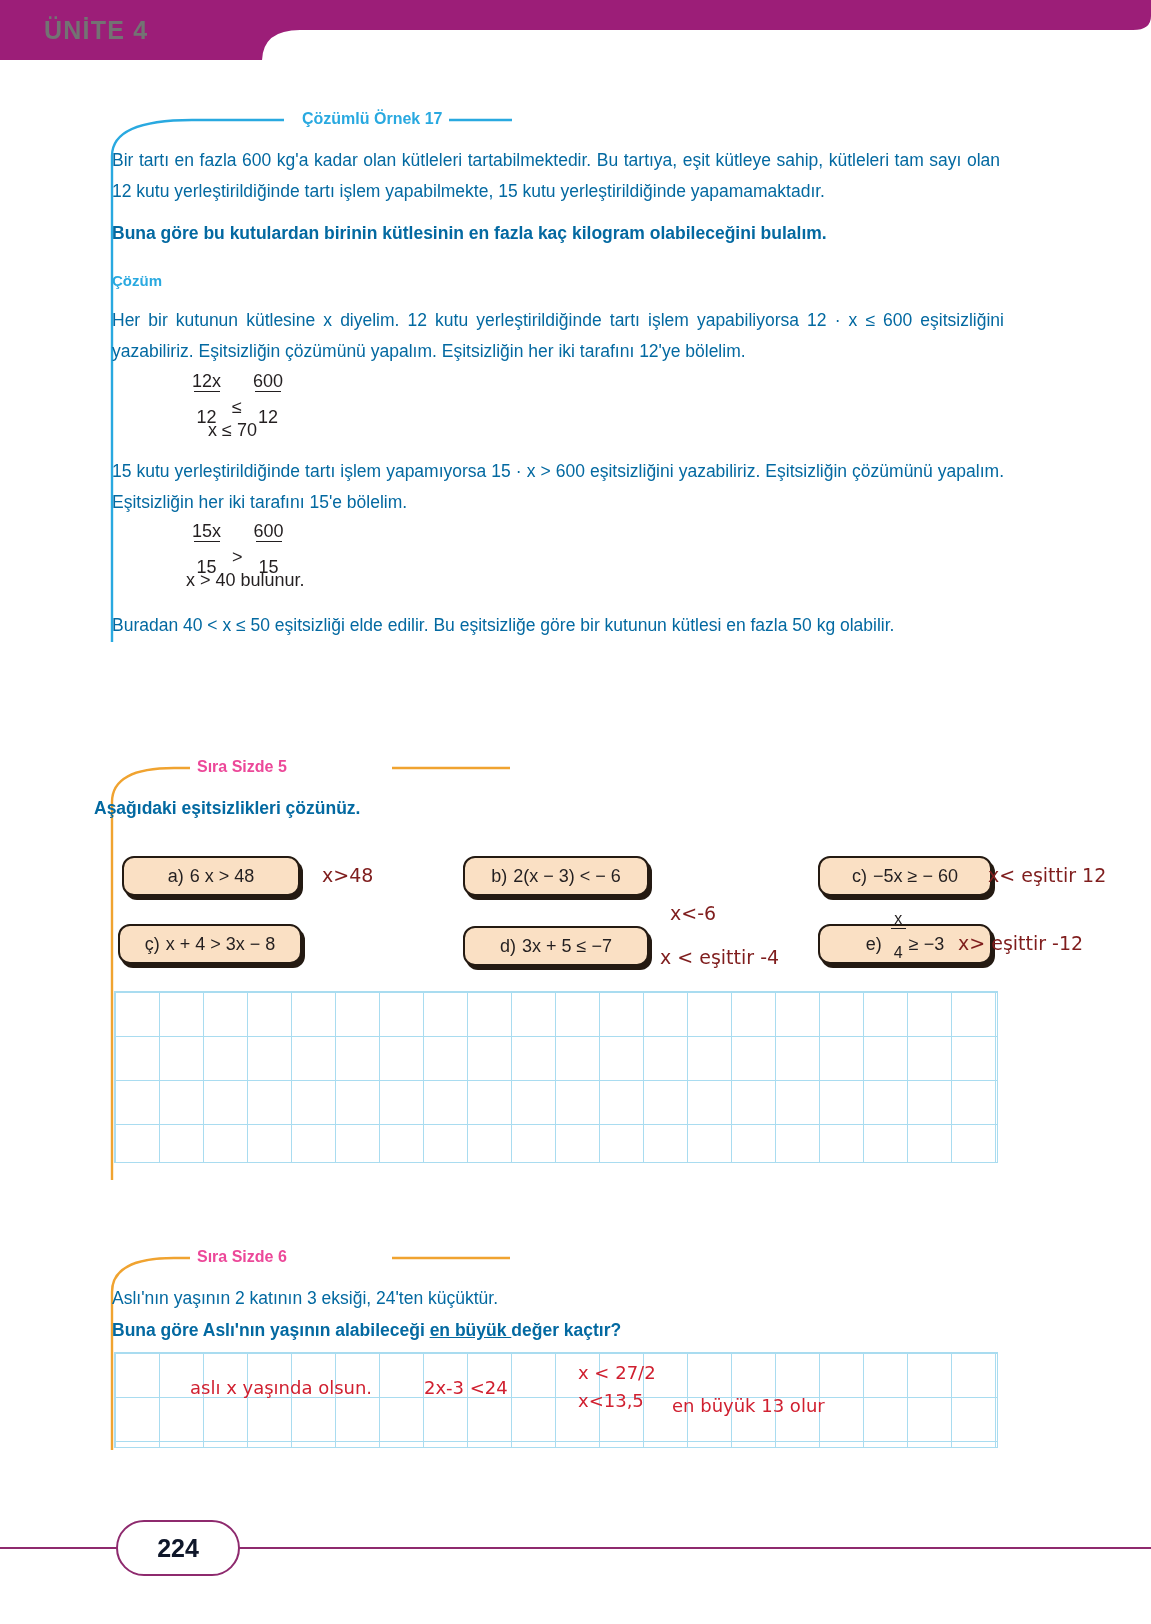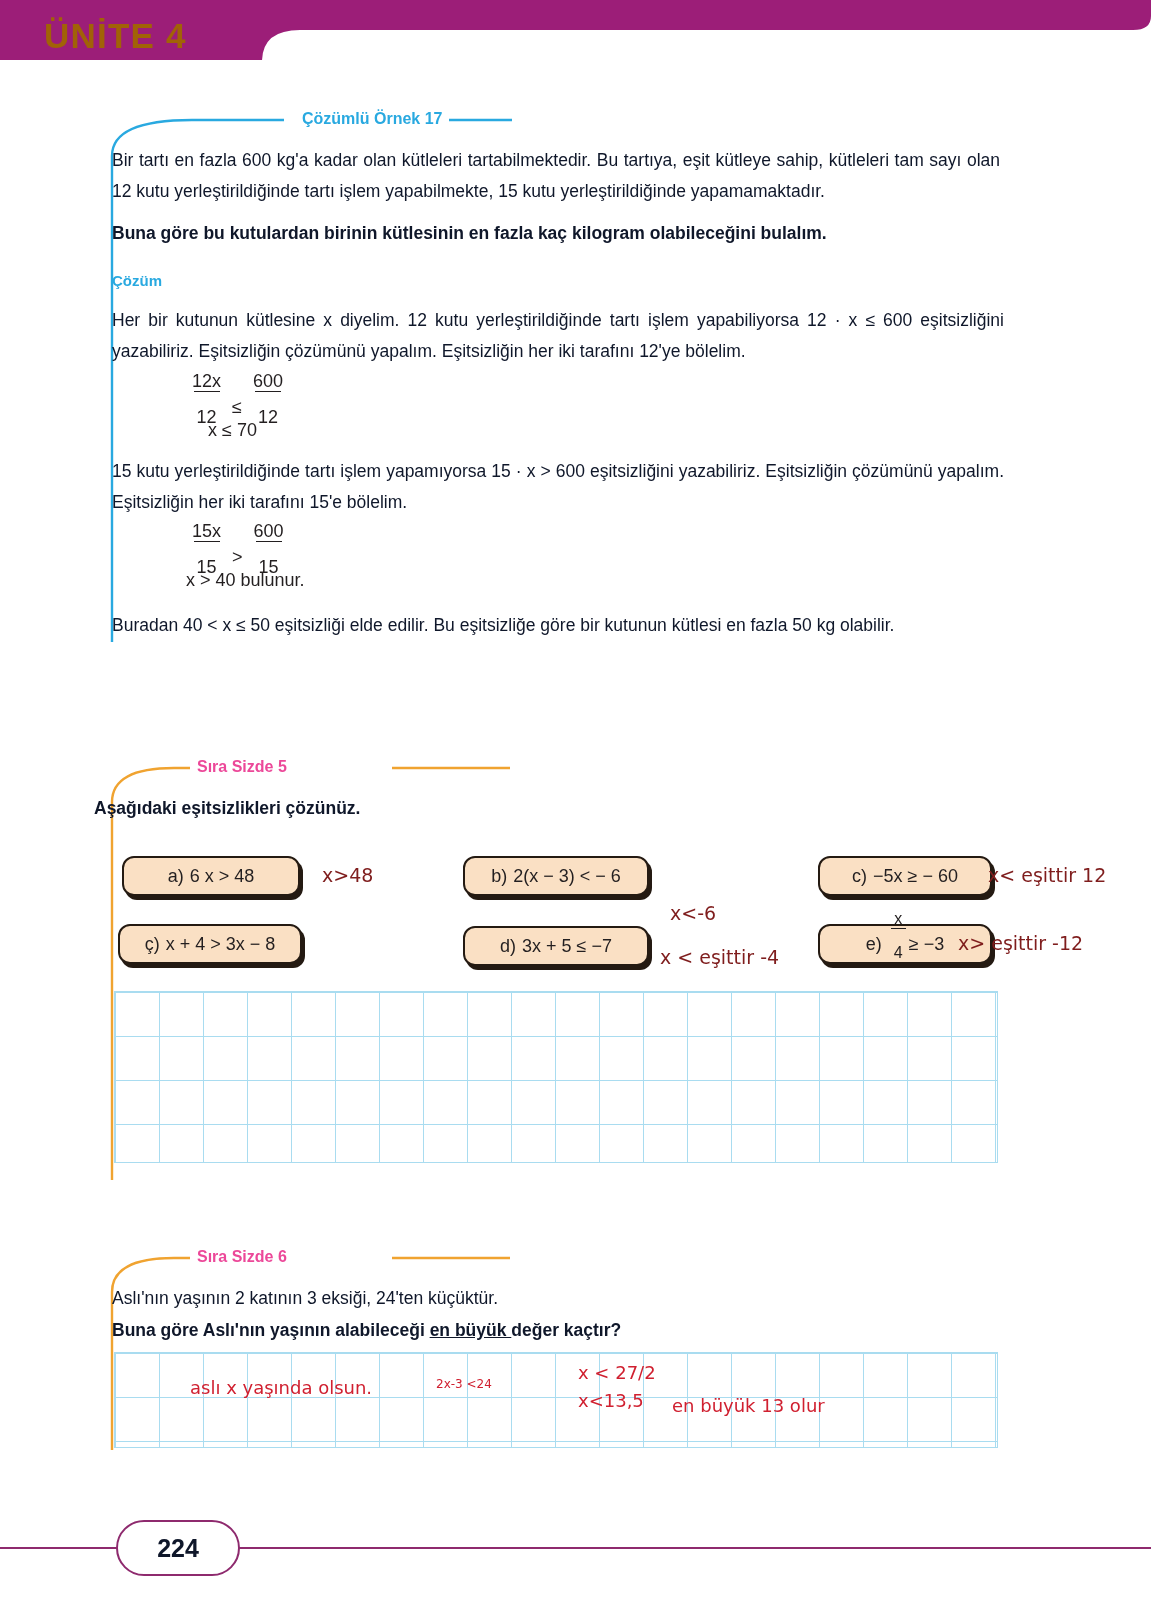--- a/index.html
+++ b/index.html
@@ -13,21 +13,21 @@
     overflow:hidden;
   }
   .unit-banner-notch{
     position:absolute; top:0; left:0;
     width:100%; height:60px;
     overflow:hidden;
   }
   .unit-banner-notch svg{ display:block; }
   .unit-title{
     position:absolute; top:16px; left:44px;
-    color:#a16207; font-size:35px; font-weight:bold;
+    color:#737373; font-size:25px; font-weight:bold;
     letter-spacing:1.2px; z-index:3;
     font-family:"Liberation Sans", sans-serif;
     text-align:right;
   }
 
   
   .section{
     position:absolute;
   }
   .bracket{
@@ -44,21 +44,21 @@
   }
   .label-cyan{ color:#29a9e0; }
   .label-orange{ color:#ec4899;text-align:right; }
 
   
   .para{
     position:absolute;
     font-size:17.5px;
     line-height:31px;
     text-align:justify;
-    color:#0f172a;
+    color:#0369a1;
   }
   .para.bold{ font-weight:bold; }
   .sub-label{
     position:absolute;
     font-size:15px; font-weight:bold; color:#29a9e0;
   }
 
   
   .mathline{
     position:absolute;
@@ -249,21 +249,21 @@
 
 <div class="para" style="left:112px; top:1283px; width:800px;">Aslı'nın yaşının 2 katının 3 eksiği, 24'ten küçüktür.</div>
 
 <div class="para bold" style="left:112px; top:1315px; width:850px;">
   <span>Buna göre Aslı'nın yaşının alabileceği </span><span style="text-decoration:underline;">en büyük </span><span>değer kaçtır?</span>
 </div>
 
 <div class="grid" style="left:114px; top:1352px; width:884px; height:96px;"></div>
 
 <div class="ink ink-red2" style="left:190px; top:1377px; font-size:18px;">aslı x yaşında olsun.</div>
-<div class="ink ink-red2" style="left:436px; top:1377px; font-size:12px;">2x-3 &lt;24</div>
+<div class="ink ink-red2" style="left:424px; top:1377px; font-size:18px;">2x-3 &lt;24</div>
 <div class="ink ink-red2" style="left:578px; top:1362px; font-size:18px;">x &lt; 27/2</div>
 <div class="ink ink-red2" style="left:578px; top:1390px; font-size:18px;">x&lt;13,5</div>
 <div class="ink ink-red2" style="left:672px; top:1395px; font-size:18px;">en büyük 13 olur</div>
 
 <div class="pagenum-wrap">
   <div class="pagenum-rule"></div>
   <div class="pagenum-cap"></div>
   <div class="pagenum">224</div>
 </div>
 

